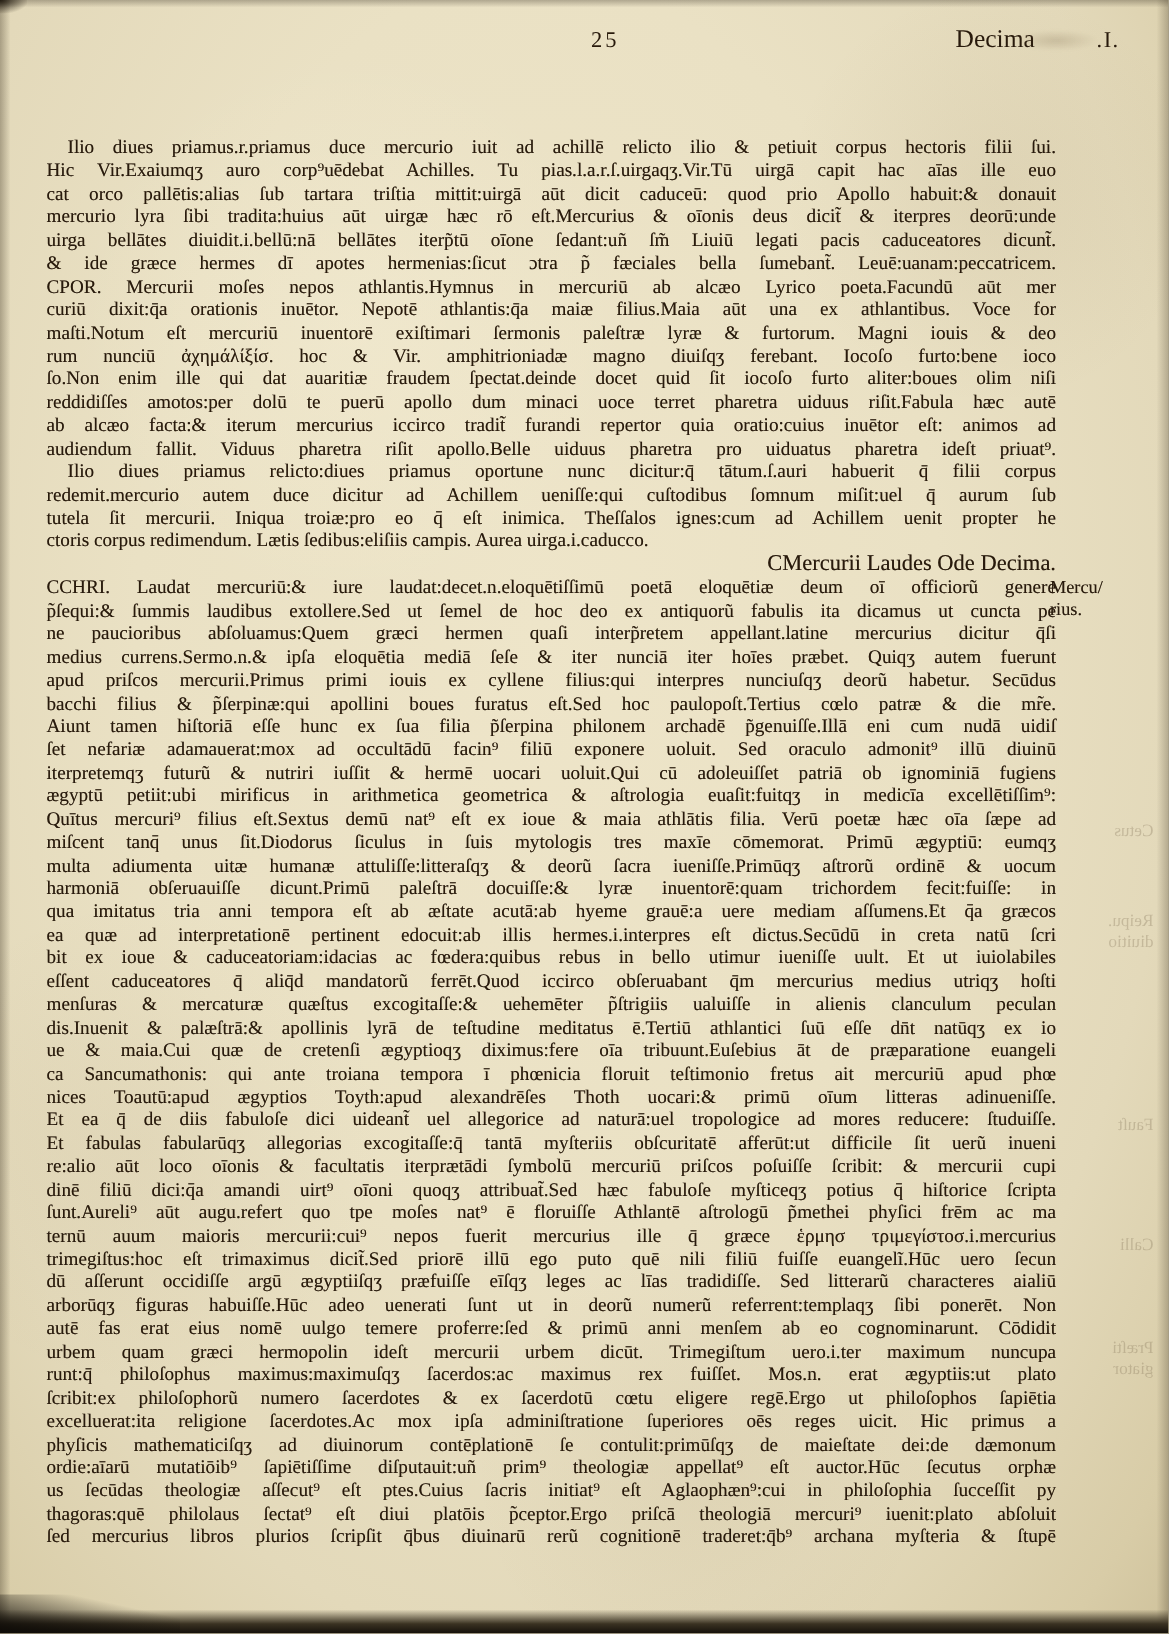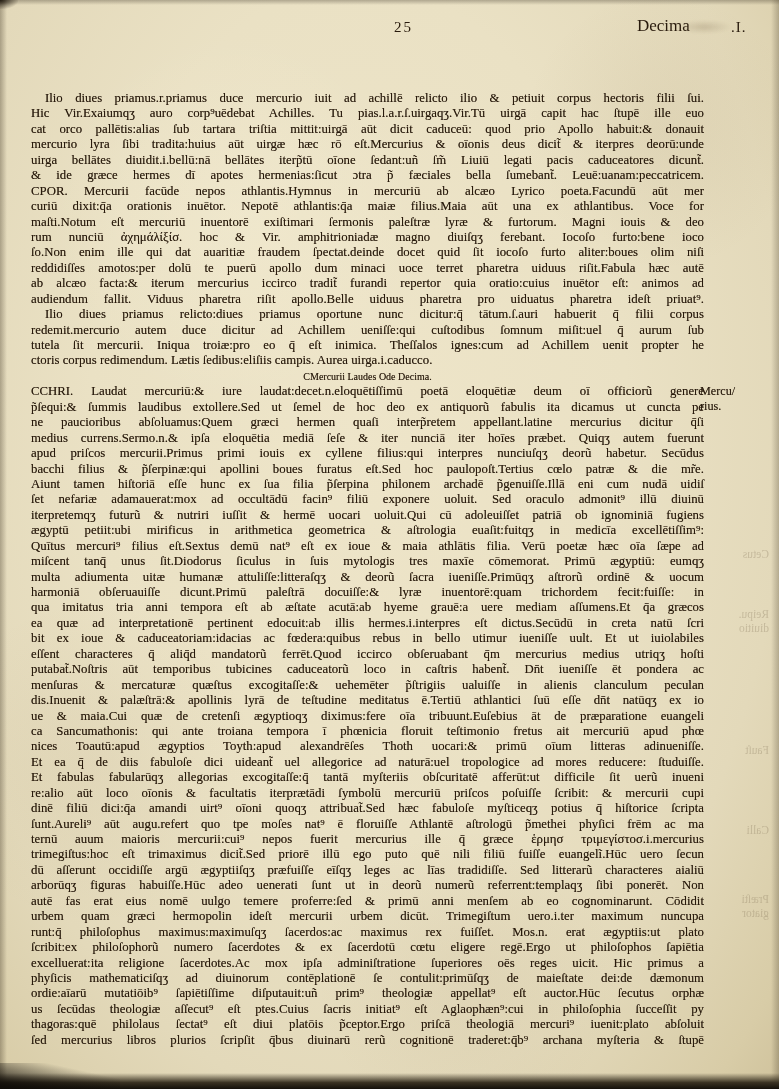--- a/index.html
+++ b/index.html
@@ -41,21 +41,21 @@
   .textblock{position:absolute;left:31px;top:43px;width:673px;margin-top:48px;}
   .line{
     height:15.45px;line-height:15.45px;font-size:12.8px;
     white-space:nowrap;overflow:visible;
     text-align:justify;text-align-last:justify;
     text-shadow:0 0 .4px rgba(40,26,12,.55);
   }
   .line.indent{padding-left:14px;}
   .line.noj{text-align-last:left;}
   .heading-line{
-    height:15.45px;line-height:15.45px;font-size:10px;text-align:center;
+    height:15.45px;line-height:15.45px;font-size:15px;text-align:right;
     text-shadow:0 0 .4px rgba(40,26,12,.55);
   }
   .margin-note{position:absolute;left:700px;width:76px;font-size:12.2px;line-height:15px;
     text-shadow:0 0 .4px rgba(40,26,12,.5);}
   .ghost{position:absolute;left:697px;width:72px;font-size:11.5px;line-height:13px;
     color:#6e5d43;opacity:.26;transform:scaleX(-1);filter:blur(.4px);}
 </style>
 </head>
 <body>
 
@@ -63,28 +63,28 @@
   <div class="mottle"></div>
 
   <div class="folio">25</div>
   <div class="running-title">Decima</div>
   <div class="book-numeral">.I.</div>
   <div class="smudge-header"></div>
 
   <div class="textblock">
     <div>
         <div class="line indent">Ilio diues priamus.r.priamus duce mercurio iuit ad achillē relicto ilio &amp; petiuit corpus hectoris filii ſui.</div>
-        <div class="line">Hic Vir.Exaiumqʒ auro corp⁹uēdebat Achilles. Tu pias.l.a.r.ſ.uirgaqʒ.Vir.Tū uirgā capit hac ſtupē ille euo</div>
+        <div class="line">Hic Vir.Exaiumqʒ auro corp⁹uēdebat Achilles. Tu pias.l.a.r.ſ.uirgaqʒ.Vir.Tū uirgā capit hac aīas ille euo</div>
         <div class="line">cat orco pallētis:alias ſub tartara triſtia mittit:uirgā aūt dicit caduceū: quod prio Apollo habuit:&amp; donauit</div>
         <div class="line">mercurio lyra ſibi tradita:huius aūt uirgæ hæc rō eſt.Mercurius &amp; oīonis deus dicit̃ &amp; iterpres deorū:unde</div>
         <div class="line">uirga bellātes diuidit.i.bellū:nā bellātes iterp̃tū oīone ſedant:uñ ſm̃ Liuiū legati pacis caduceatores dicunt̃.</div>
         <div class="line">&amp; ide græce hermes dī apotes hermenias:ſicut ɔtra p̃ fæciales bella ſumebant̃. Leuē:uanam:peccatricem.</div>
       </div>
     <div>
-        <div class="line">CPOR. Mercurii facūde nepos athlantis.Hymnus in mercuriū ab alcæo Lyrico poeta.Facundū aūt mer</div>
+        <div class="line">CPOR. Mercurii moſes nepos athlantis.Hymnus in mercuriū ab alcæo Lyrico poeta.Facundū aūt mer</div>
         <div class="line">curiū dixit:q̄a orationis inuētor. Nepotē athlantis:q̄a maiæ filius.Maia aūt una ex athlantibus. Voce for</div>
         <div class="line">maſti.Notum eſt mercuriū inuentorē exiſtimari ſermonis paleſtræ lyræ &amp; furtorum. Magni iouis &amp; deo</div>
         <div class="line">rum nunciū ἀχημάλίξίσ. hoc &amp; Vir. amphitrioniadæ magno diuiſqʒ ferebant. Iocoſo furto:bene ioco</div>
         <div class="line">ſo.Non enim ille qui dat auaritiæ fraudem ſpectat.deinde docet quid ſit iocoſo furto aliter:boues olim niſi</div>
         <div class="line">reddidiſſes amotos:per dolū te puerū apollo dum minaci uoce terret pharetra uiduus riſit.Fabula hæc autē</div>
         <div class="line">ab alcæo facta:&amp; iterum mercurius iccirco tradit̃ furandi repertor quia oratio:cuius inuētor eſt: animos ad</div>
         <div class="line">audiendum fallit. Viduus pharetra riſit apollo.Belle uiduus pharetra pro uiduatus pharetra ideſt priuat⁹.</div>
       </div>
     <div>
         <div class="line indent">Ilio diues priamus relicto:diues priamus oportune nunc dicitur:q̄ tātum.ſ.auri habuerit q̄ filii corpus</div>
@@ -104,22 +104,21 @@
         <div class="line">ſet nefariæ adamauerat:mox ad occultādū facin⁹ filiū exponere uoluit. Sed oraculo admonit⁹ illū diuinū</div>
         <div class="line">iterpretemqʒ futurũ &amp; nutriri iuſſit &amp; hermē uocari uoluit.Qui cū adoleuiſſet patriā ob ignominiā fugiens</div>
         <div class="line">ægyptū petiit:ubi mirificus in arithmetica geometrica &amp; aſtrologia euaſit:fuitqʒ in medicīa excellētiſſim⁹:</div>
         <div class="line">Quītus mercuri⁹ filius eſt.Sextus demū nat⁹ eſt ex ioue &amp; maia athlātis filia. Verū poetæ hæc oīa ſæpe ad</div>
         <div class="line">miſcent tanq̄ unus ſit.Diodorus ſiculus in ſuis mytologis tres maxīe cōmemorat. Primū ægyptiū: eumqʒ</div>
         <div class="line">multa adiumenta uitæ humanæ attuliſſe:litteraſqʒ &amp; deorũ ſacra iueniſſe.Primūqʒ aſtrorũ ordinē &amp; uocum</div>
         <div class="line">harmoniā obſeruauiſſe dicunt.Primū paleſtrā docuiſſe:&amp; lyræ inuentorē:quam trichordem fecit:fuiſſe: in</div>
         <div class="line">qua imitatus tria anni tempora eſt ab æſtate acutā:ab hyeme grauē:a uere mediam aſſumens.Et q̄a græcos</div>
         <div class="line">ea quæ ad interpretationē pertinent edocuit:ab illis hermes.i.interpres eſt dictus.Secūdū in creta natū ſcri</div>
         <div class="line">bit ex ioue &amp; caduceatoriam:idacias ac fœdera:quibus rebus in bello utimur iueniſſe uult. Et ut iuiolabiles</div>
-        <div class="line">eſſent characteres q̄ aliq̄d mandatorũ ferrēt.Quod iccirco obſeruabant q̄m mercurius medius utriqʒ hoſti</div>
-        <div class="line">putabat̃.Noſtris aūt temporibus tubicines caduceatorũ loco in caſtris habent̃. Dn̄t iueniſſe ēt pondera ac</div>
+        <div class="line">eſſent caduceatores q̄ aliq̄d mandatorũ ferrēt.Quod iccirco obſeruabant q̄m mercurius medius utriqʒ hoſti</div>
         <div class="line">menſuras &amp; mercaturæ quæſtus excogitaſſe:&amp; uehemēter p̃ſtrigiis ualuiſſe in alienis clanculum peculan</div>
         <div class="line">dis.Inuenit &amp; palæſtrā:&amp; apollinis lyrā de teſtudine meditatus ē.Tertiū athlantici ſuū eſſe dn̄t natūqʒ ex io</div>
         <div class="line">ue &amp; maia.Cui quæ de cretenſi ægyptioqʒ diximus:fere oīa tribuunt.Euſebius āt de præparatione euangeli</div>
         <div class="line">ca Sancumathonis: qui ante troiana tempora ī phœnicia floruit teſtimonio fretus ait mercuriū apud phœ</div>
         <div class="line">nices Toautū:apud ægyptios Toyth:apud alexandrēſes Thoth uocari:&amp; primū oīum litteras adinueniſſe.</div>
         <div class="line">Et ea q̄ de diis fabuloſe dici uideant̃ uel allegorice ad naturā:uel tropologice ad mores reducere: ſtuduiſſe.</div>
         <div class="line">Et fabulas fabularūqʒ allegorias excogitaſſe:q̄ tantā myſteriis obſcuritatē afferūt:ut difficile ſit uerũ inueni</div>
         <div class="line">re:alio aūt loco oīonis &amp; facultatis iterprætādi ſymbolū mercuriū priſcos poſuiſſe ſcribit: &amp; mercurii cupi</div>
         <div class="line">dinē filiū dici:q̄a amandi uirt⁹ oīoni quoqʒ attribuat̃.Sed hæc fabuloſe myſticeqʒ potius q̄ hiſtorice ſcripta</div>
         <div class="line">ſunt.Aureli⁹ aūt augu.refert quo tpe moſes nat⁹ ē floruiſſe Athlantē aſtrologū p̃methei phyſici frēm ac ma</div>

